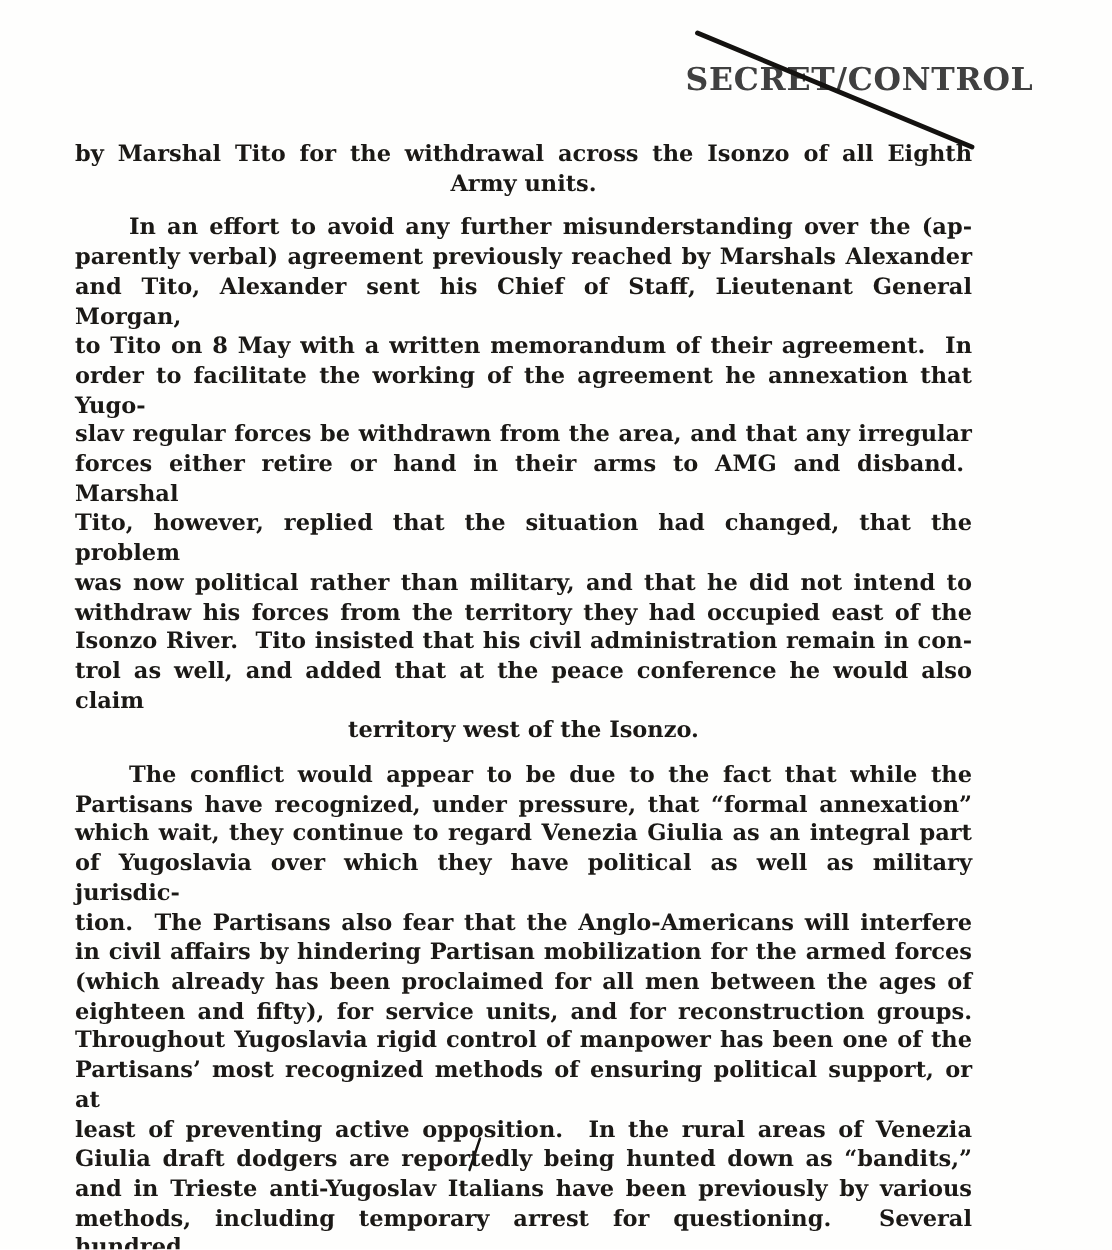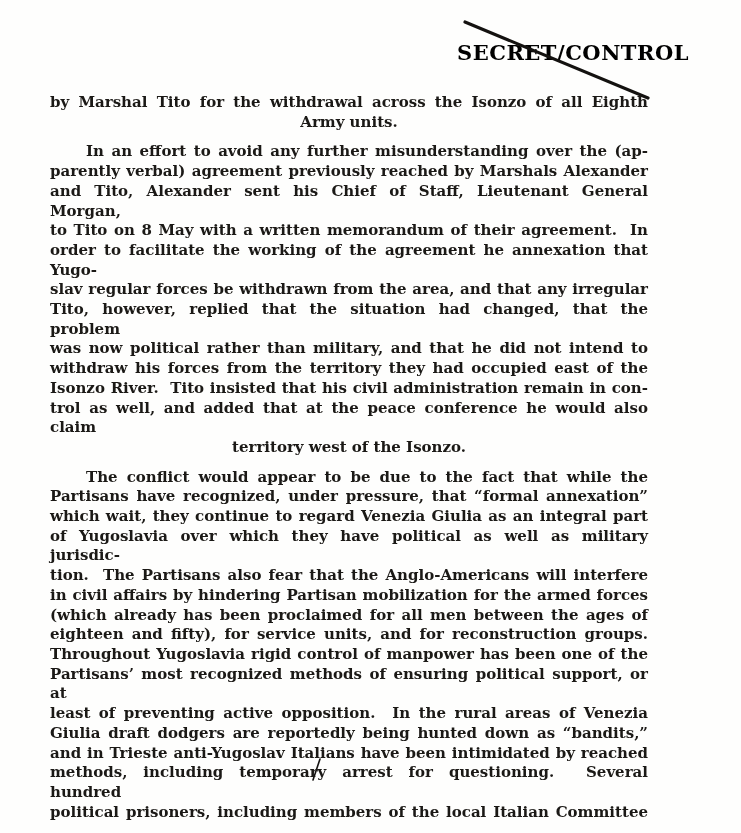--- a/index.html
+++ b/index.html
@@ -16,21 +16,21 @@
     font-family: "DejaVu Serif", serif;
     color: #1a1815;
   }
   .stamp {
     position: absolute;
     left: 457px;
     top: 40px;
     font-size: 21px;
     font-weight: bold;
     letter-spacing: 0.5px;
-    color: #000000;
+    color: #404040;
     white-space: nowrap;
   }
   .marks-overlay {
     position: absolute;
     left: 0;
     top: 0;
     width: 741px;
     height: 833px;
     pointer-events: none;
   }
@@ -76,39 +76,40 @@
         <div class="line justify">by Marshal Tito for the withdrawal across the Isonzo of all Eighth</div>
         <div class="line">Army units.</div>
       </div>
       <div class="para">
         <div class="line justify indent">In an effort to avoid any further misunderstanding over the (ap-</div>
         <div class="line justify">parently verbal) agreement previously reached by Marshals Alexander</div>
         <div class="line justify">and Tito, Alexander sent his Chief of Staff, Lieutenant General Morgan,</div>
         <div class="line justify">to Tito on 8 May with a written memorandum of their agreement.&nbsp; In</div>
         <div class="line justify">order to facilitate the working of the agreement he annexation that Yugo-</div>
         <div class="line justify">slav regular forces be withdrawn from the area, and that any irregular</div>
+        <div class="line justify">forces either retire or hand in their arms to AMG and disband.&nbsp; Marshal</div>
         <div class="line justify">Tito, however, replied that the situation had changed, that the problem</div>
         <div class="line justify">was now political rather than military, and that he did not intend to</div>
         <div class="line justify">withdraw his forces from the territory they had occupied east of the</div>
         <div class="line justify">Isonzo River.&nbsp; Tito insisted that his civil administration remain in con-</div>
         <div class="line justify">trol as well, and added that at the peace conference he would also claim</div>
         <div class="line">territory west of the Isonzo.</div>
       </div>
       <div class="para">
         <div class="line justify indent">The conflict would appear to be due to the fact that while the</div>
         <div class="line justify">Partisans have recognized, under pressure, that “formal annexation”</div>
         <div class="line justify">which wait, they continue to regard Venezia Giulia as an integral part</div>
         <div class="line justify">of Yugoslavia over which they have political as well as military jurisdic-</div>
         <div class="line justify">tion.&nbsp; The Partisans also fear that the Anglo-Americans will interfere</div>
         <div class="line justify">in civil affairs by hindering Partisan mobilization for the armed forces</div>
         <div class="line justify">(which already has been proclaimed for all men between the ages of</div>
         <div class="line justify">eighteen and fifty), for service units, and for reconstruction groups.</div>
         <div class="line justify">Throughout Yugoslavia rigid control of manpower has been one of the</div>
         <div class="line justify">Partisans’ most recognized methods of ensuring political support, or at</div>
         <div class="line justify">least of preventing active opposition.&nbsp; In the rural areas of Venezia</div>
         <div class="line justify">Giulia draft dodgers are reportedly being hunted down as “bandits,”</div>
-        <div class="line justify">and in Trieste anti-Yugoslav Italians have been intimidated by reached</div>
+        <div class="line justify">and in Trieste anti-Yugoslav Italians have been previously by various</div>
         <div class="line justify">methods, including temporary arrest for questioning.&nbsp; Several hundred</div>
         <div class="line justify">political prisoners, including members of the local Italian Committee</div>
       </div>
     </div>
 
 </div>
 
 </body></html>

